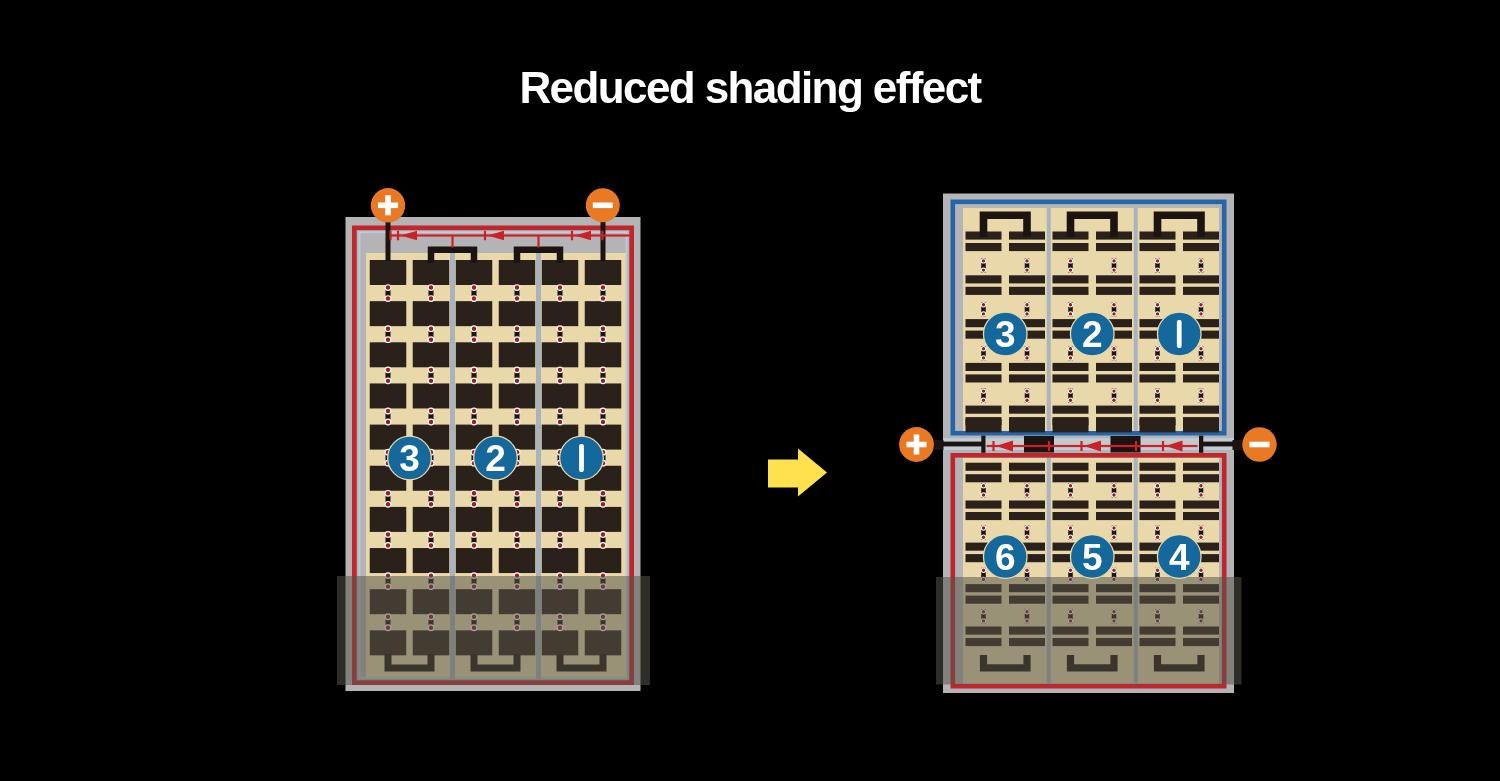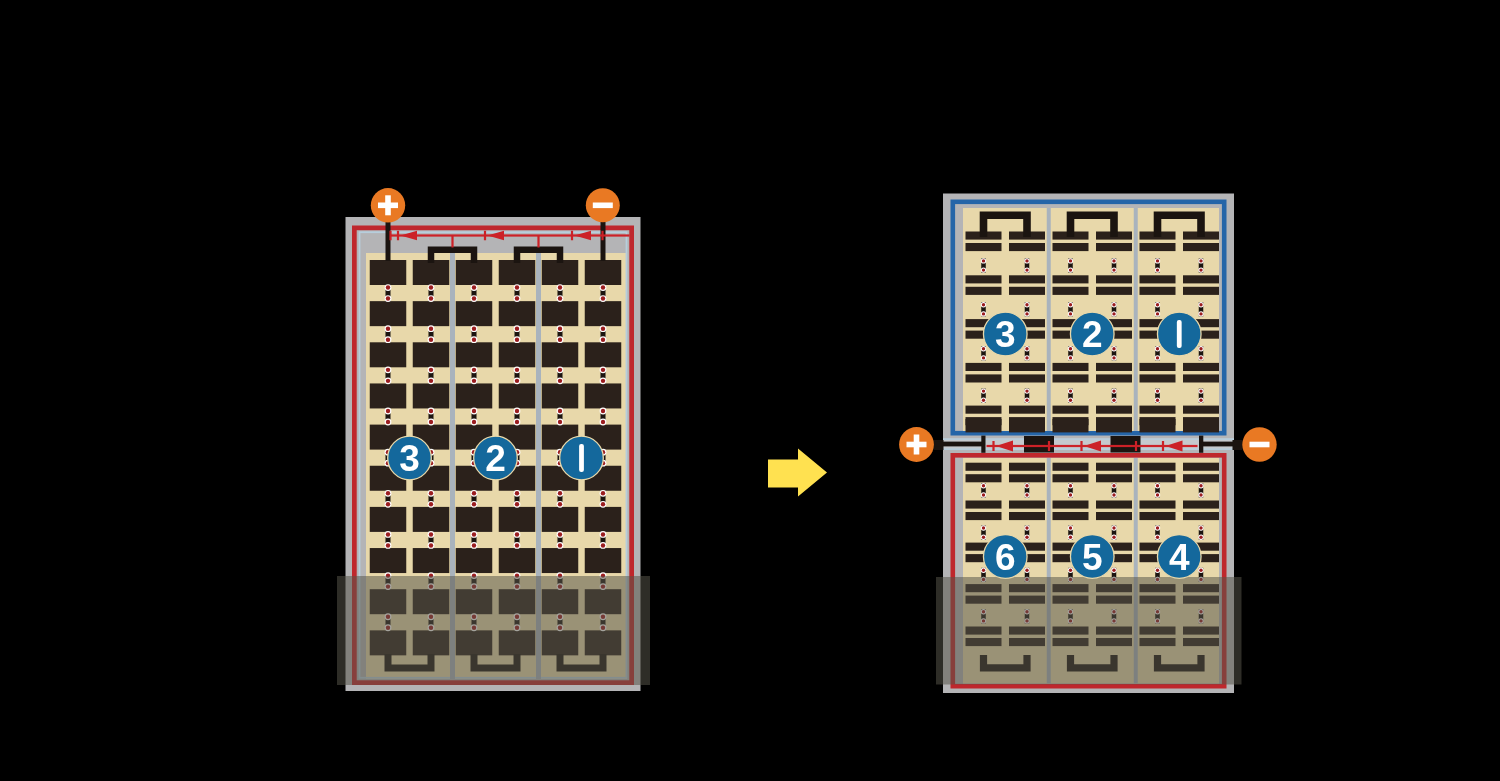--- a/index.html
+++ b/index.html
@@ -2,20 +2,21 @@
 <html><head><meta charset="utf-8">
 <style>
 html,body{margin:0;padding:0;background:#000;}
 #wrap{position:relative;width:1500px;height:781px;background:#000;overflow:hidden;}
 #title{position:absolute;left:0;top:63px;width:1500px;text-align:center;
  font-family:"Liberation Sans",sans-serif;font-weight:bold;font-size:44px;
  color:#fff;letter-spacing:-1.6px;}
 </style></head>
 <body>
 <div id="wrap">
+<div id="title">Reduced shading effect</div>
 <svg width="1500" height="781" viewBox="0 0 1500 781" style="position:absolute;left:0;top:0">
 <rect x="345.5" y="217" width="295" height="474" fill="#b4b4b6"></rect>
 <rect x="354.35" y="227.85" width="277.3" height="454.8" fill="none" stroke="#bf272d" stroke-width="4.7"></rect>
 <rect x="366" y="253" width="261" height="426" fill="#e8d8aa"></rect>
 <rect x="359.5" y="232.2" width="267" height="445.6" fill="none" stroke="#b7cedc" stroke-width="1.8"></rect>
 <rect x="450" y="253" width="5" height="426" fill="#a9b3bd"></rect>
 <rect x="536" y="253" width="5" height="426" fill="#a9b3bd"></rect>
 <rect x="369.75" y="260" width="36.5" height="25" fill="#2b211b"></rect>
 <rect x="412.75" y="260" width="36.5" height="25" fill="#2b211b"></rect>
 <rect x="455.75" y="260" width="36.5" height="25" fill="#2b211b"></rect>

